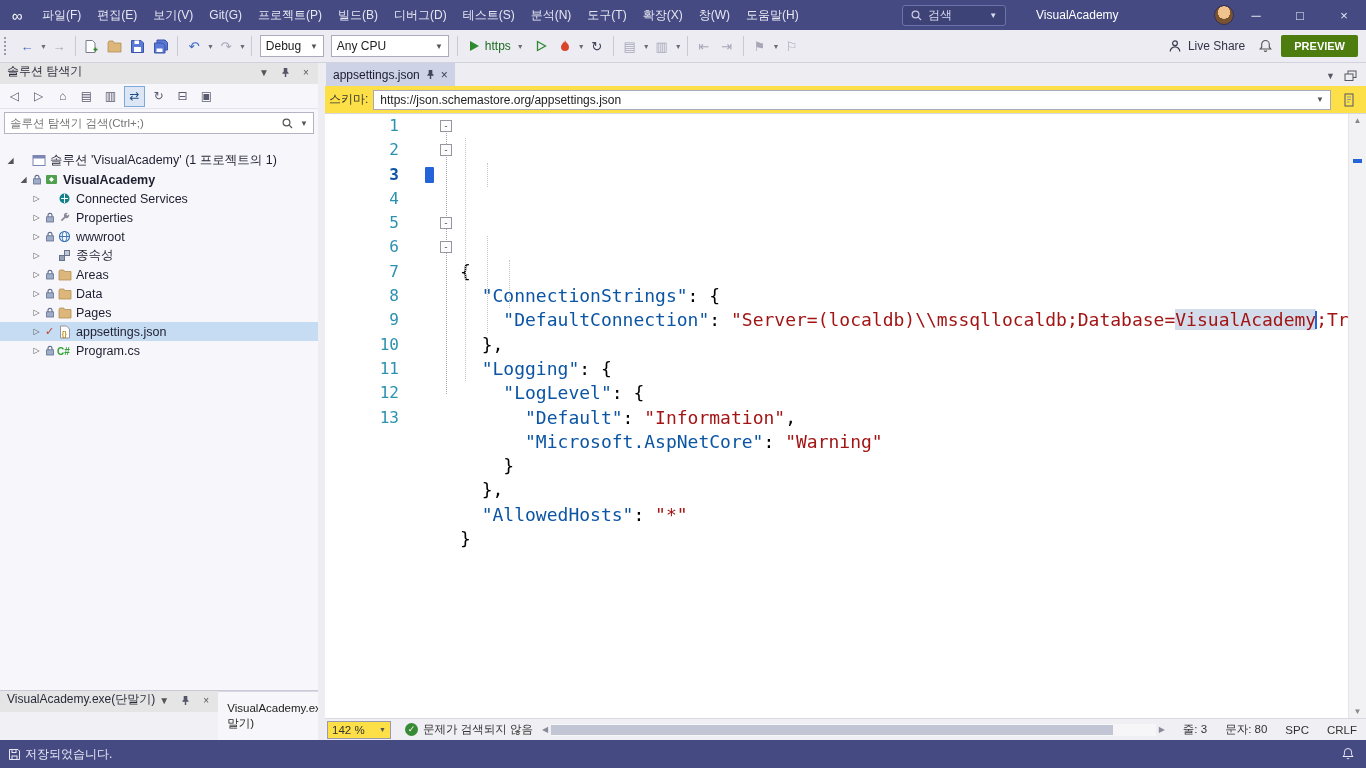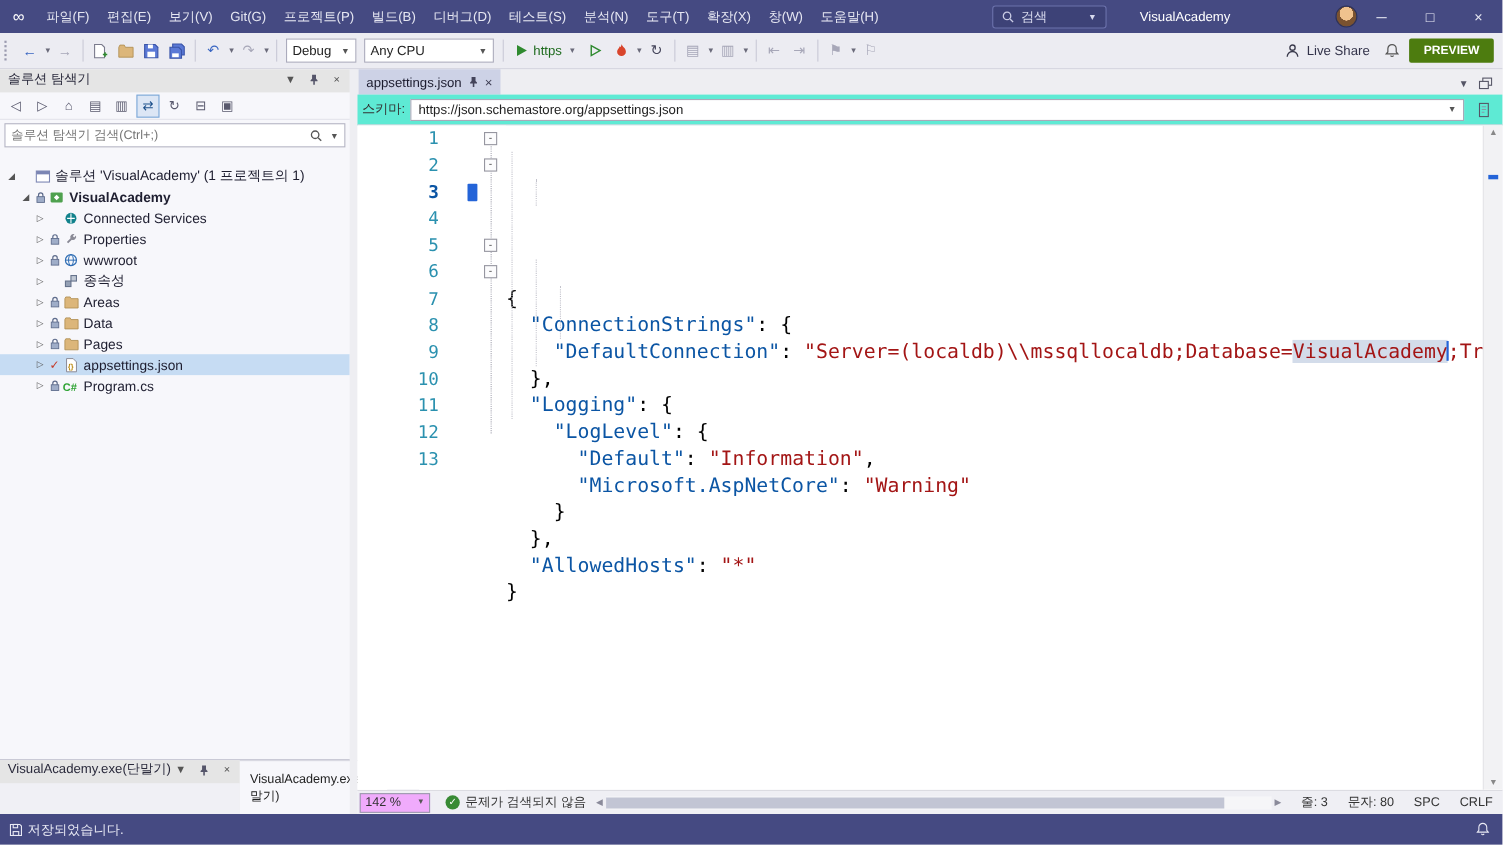--- a/index.html
+++ b/index.html
@@ -71,21 +71,21 @@
   .term-tabs{flex:1;display:flex;align-items:stretch;background:#E4E4EC;border-top:1px solid #D8D8E2;}
   .term-tab{display:flex;align-items:center;padding:0 9px;font-size:11.5px;color:#222;}
   .term-tab.off{background:#F7F7FB;}
   .term-tab.on{background:var(--c-titlebar);color:#FFF;}
 
   
   .tabstrip{height:23px;display:flex;align-items:flex-end;background:#EEEEF2;padding-left:1px;flex:0 0 auto;}
   .doc-tab{height:23px;display:flex;align-items:center;gap:6px;background:#CDD2E6;color:#1B1B2E;font-size:12px;padding:0 7px;}
   .doc-tab .x{font-size:12px;color:#3A3A50;}
   .tabstrip-right{margin-left:auto;display:flex;align-items:center;gap:9px;padding:0 9px 4px 0;color:#556;}
-  .schema-bar{height:28px;display:flex;align-items:center;background:#5eead4;border-bottom:1px solid #D8D8E0;padding:0 4px;font-size:12px;color:#333;gap:5px;flex:0 0 auto;}
+  .schema-bar{height:28px;display:flex;align-items:center;background:#fde047;border-bottom:1px solid #D8D8E0;padding:0 4px;font-size:12px;color:#333;gap:5px;flex:0 0 auto;}
   .schema-combo{flex:1;height:20px;background:#FFF;border:1px solid #A9A9B9;display:flex;align-items:center;padding:0 6px;font-size:12px;color:#222;}
   .schema-combo .caret{margin-left:auto;font-size:8px;color:#555;}
   .schema-side{width:26px;display:flex;justify-content:center;color:#556;}
 
   .editor-body{position:relative;flex:1;background:#FFF;overflow:hidden;}
   .gutter{position:absolute;left:0;top:0;bottom:0;width:135px;background:#FFF;}
   .gutter-line{height:24.3px;position:relative;}
   .gnum{position:absolute;left:0;top:0;width:74px;text-align:right;color:var(--c-lnum);font:16px/24.3px "DejaVu Sans Mono","Liberation Mono",monospace;}
   .gnum.cur{color:#0B55A4;font-weight:bold;}
   .fold-box{position:absolute;left:115px;top:6px;width:12px;height:12px;border:1px solid #9696A0;background:#FCFCFD;color:#444;font:9px/10px "DejaVu Sans Mono",monospace;text-align:center;}
@@ -98,21 +98,21 @@
   .tok-k{color:var(--c-key);}
   .tok-s{color:var(--c-str);}
   .tok-s-hl{color:var(--c-str);background:#D3DCEA;}
   .tok-caret{display:inline-block;width:2px;height:18px;background:var(--c-accent);vertical-align:-3px;margin:0 -1px;}
   .indent-guide{position:absolute;border-left:1px dotted #C3C3CC;width:0;}
   .vscroll{position:absolute;right:0;top:0;bottom:0;width:18px;background:#F2F2F4;border-left:1px solid #E5E5E8;}
   .vs-arrow{position:absolute;left:0;width:100%;text-align:center;color:#888;font-size:8px;}
   .vs-marker{position:absolute;left:4px;right:4px;top:45px;height:4px;background:var(--c-accent);}
 
   .editor-status{height:22px;background:#EFEFF4;border-top:1px solid #DADAE0;display:flex;align-items:center;font-size:11.5px;color:#333;flex:0 0 auto;}
-  .zoom-combo{width:64px;height:18px;background:#f0abfc;border:1px solid #9A9AAC;margin-left:2px;display:flex;align-items:center;padding:0 4px;gap:4px;}
+  .zoom-combo{width:64px;height:18px;background:#fde047;border:1px solid #9A9AAC;margin-left:2px;display:flex;align-items:center;padding:0 4px;gap:4px;}
   .zoom-combo .caret{margin-left:auto;font-size:7px;color:#555;}
   .ok-circle{width:13px;height:13px;border-radius:50%;background:#388A34;color:#FFF;font-size:9px;line-height:13px;text-align:center;margin:0 5px 0 14px;flex:0 0 auto;}
   .hscroll{flex:1;height:100%;display:flex;align-items:center;margin:0 6px;min-width:0;}
   .hs-arrow{color:#8A8A9A;font-size:8px;padding:0 3px;}
   .hs-track{flex:1;height:12px;background:#F6F6F8;position:relative;}
   .hs-thumb{position:absolute;left:0;top:1px;bottom:1px;width:93%;background:#C2C5D4;}
   .es-item{padding:0 9px;white-space:nowrap;}
 
   
   .statusbar{height:28px;background:var(--c-statusbar);color:#E8E9F4;display:flex;align-items:center;font-size:12px;padding:0 12px 0 8px;gap:4px;flex:0 0 auto;}

